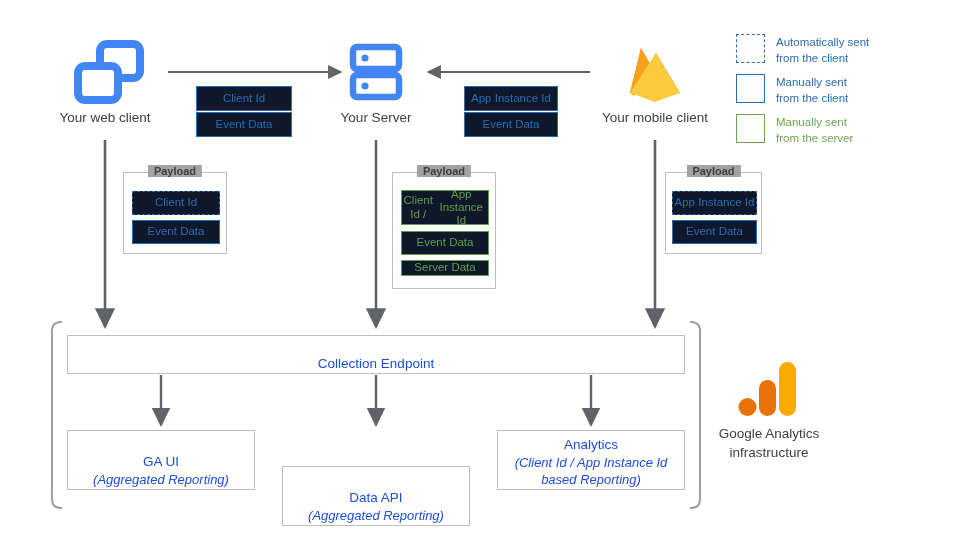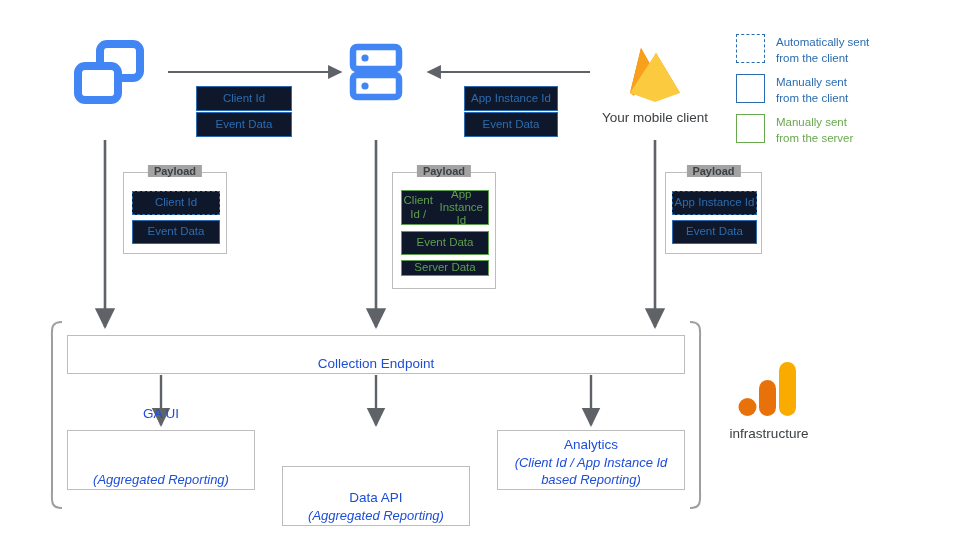--- a/index.html
+++ b/index.html
@@ -123,30 +123,32 @@
     <line x1="591" y1="375" x2="591" y2="425" stroke="#5f6368" stroke-width="2.4" marker-end="url(#ah)"></line>
 
     <path d="M62,322 C50,322 52,330 52,340 L52,490 C52,500 50,508 62,508" fill="none" stroke="#9e9e9e" stroke-width="2"></path>
     <path d="M690,322 C702,322 700,330 700,340 L700,490 C700,500 702,508 690,508" fill="none" stroke="#9e9e9e" stroke-width="2"></path>
   </svg>
 
   <svg class="abs" style="left:74px;top:40px;" width="70" height="70" viewBox="0 0 70 70">
     <rect x="26" y="4" width="40" height="34" rx="7" ry="7" fill="none" stroke="#4285f4" stroke-width="8"></rect>
     <rect x="4" y="26" width="40" height="34" rx="7" ry="7" fill="#ffffff" stroke="#4285f4" stroke-width="8"></rect>
   </svg>
+  <div class="node-label" style="left:10px;top:110px;width:190px;">Your web client</div>
 
   <div class="chip" style="left:196px;top:86px;width:96px;height:25px;">Client Id</div>
   <div class="chip" style="left:196px;top:112px;width:96px;height:25px;">Event Data</div>
 
   <svg class="abs" style="left:349px;top:44px;" width="54" height="60" viewBox="0 0 54 60">
     <rect x="4" y="3" width="46" height="22" rx="4" ry="4" fill="#ffffff" stroke="#4285f4" stroke-width="6.5"></rect>
     <circle cx="16" cy="14" r="3.6" fill="#4285f4"></circle>
     <rect x="4" y="31" width="46" height="22" rx="4" ry="4" fill="#ffffff" stroke="#4285f4" stroke-width="6.5"></rect>
     <circle cx="16" cy="42" r="3.6" fill="#4285f4"></circle>
   </svg>
+  <div class="node-label" style="left:286px;top:110px;width:180px;">Your Server</div>
 
   <div class="chip" style="left:464px;top:86px;width:94px;height:25px;">App Instance Id</div>
   <div class="chip" style="left:464px;top:112px;width:94px;height:25px;">Event Data</div>
 
   <svg class="abs" style="left:620px;top:40px;" width="70" height="70" viewBox="0 0 70 70">
     <path d="M10,53 L21,8 L30,24 L36,13 L60,53 Z" fill="#f6820d"></path>
     <path d="M10,53 L21,8 L30,24 L14,56 Z" fill="#f8a01b"></path>
     <path d="M36,13 L60,53 L35,62 L10,53 Z" fill="#fcca3f"></path>
     <path d="M10,53 L35,62 L60,53 L35,62 Z" fill="#f6820d" opacity="0.15"></path>
   </svg>
@@ -193,21 +195,21 @@
   <div class="payload" style="left:665px;top:172px;width:97px;height:82px;">
     <div class="payload-legend">Payload</div>
     <div class="chip dashed" style="left:6px;top:18px;width:85px;height:24px;">App Instance Id</div>
     <div class="chip" style="left:6px;top:47px;width:85px;height:24px;">Event Data</div>
   </div>
 
   <div class="box" style="left:67px;top:335px;width:618px;height:39px;">
     <span>Collection Endpoint</span>
   </div>
 
-  <div class="box" style="left:67px;top:430px;width:188px;height:60px;gap:48px;">
+  <div class="box" style="left:67px;top:430px;width:188px;height:60px;">
     <span>GA UI</span>
     <span class="sub">(Aggregated Reporting)</span>
   </div>
 
   <div class="box" style="left:282px;top:430px;width:188px;height:60px;margin-top:36px;">
     <span>Data API</span>
     <span class="sub">(Aggregated Reporting)</span>
   </div>
 
   <div class="box" style="left:497px;top:430px;width:188px;height:60px;">
@@ -215,16 +217,17 @@
     <span class="sub">(Client Id / App Instance Id</span>
     <span class="sub">based Reporting)</span>
   </div>
 
   <svg class="abs" style="left:738px;top:362px;" width="62" height="58" viewBox="0 0 62 58">
     <rect x="41" y="0" width="17" height="54" rx="8.5" ry="8.5" fill="#f9ab00"></rect>
     <rect x="21" y="18" width="17" height="36" rx="8.5" ry="8.5" fill="#e8710a"></rect>
     <circle cx="9.5" cy="45" r="9" fill="#e8710a"></circle>
   </svg>
   <div class="node-label" style="left:690px;top:425px;width:158px;line-height:1.4;">
+    <div>Google Analytics</div>
     <div>infrastructure</div>
   </div>
 
 </div>
 
 </body></html>

